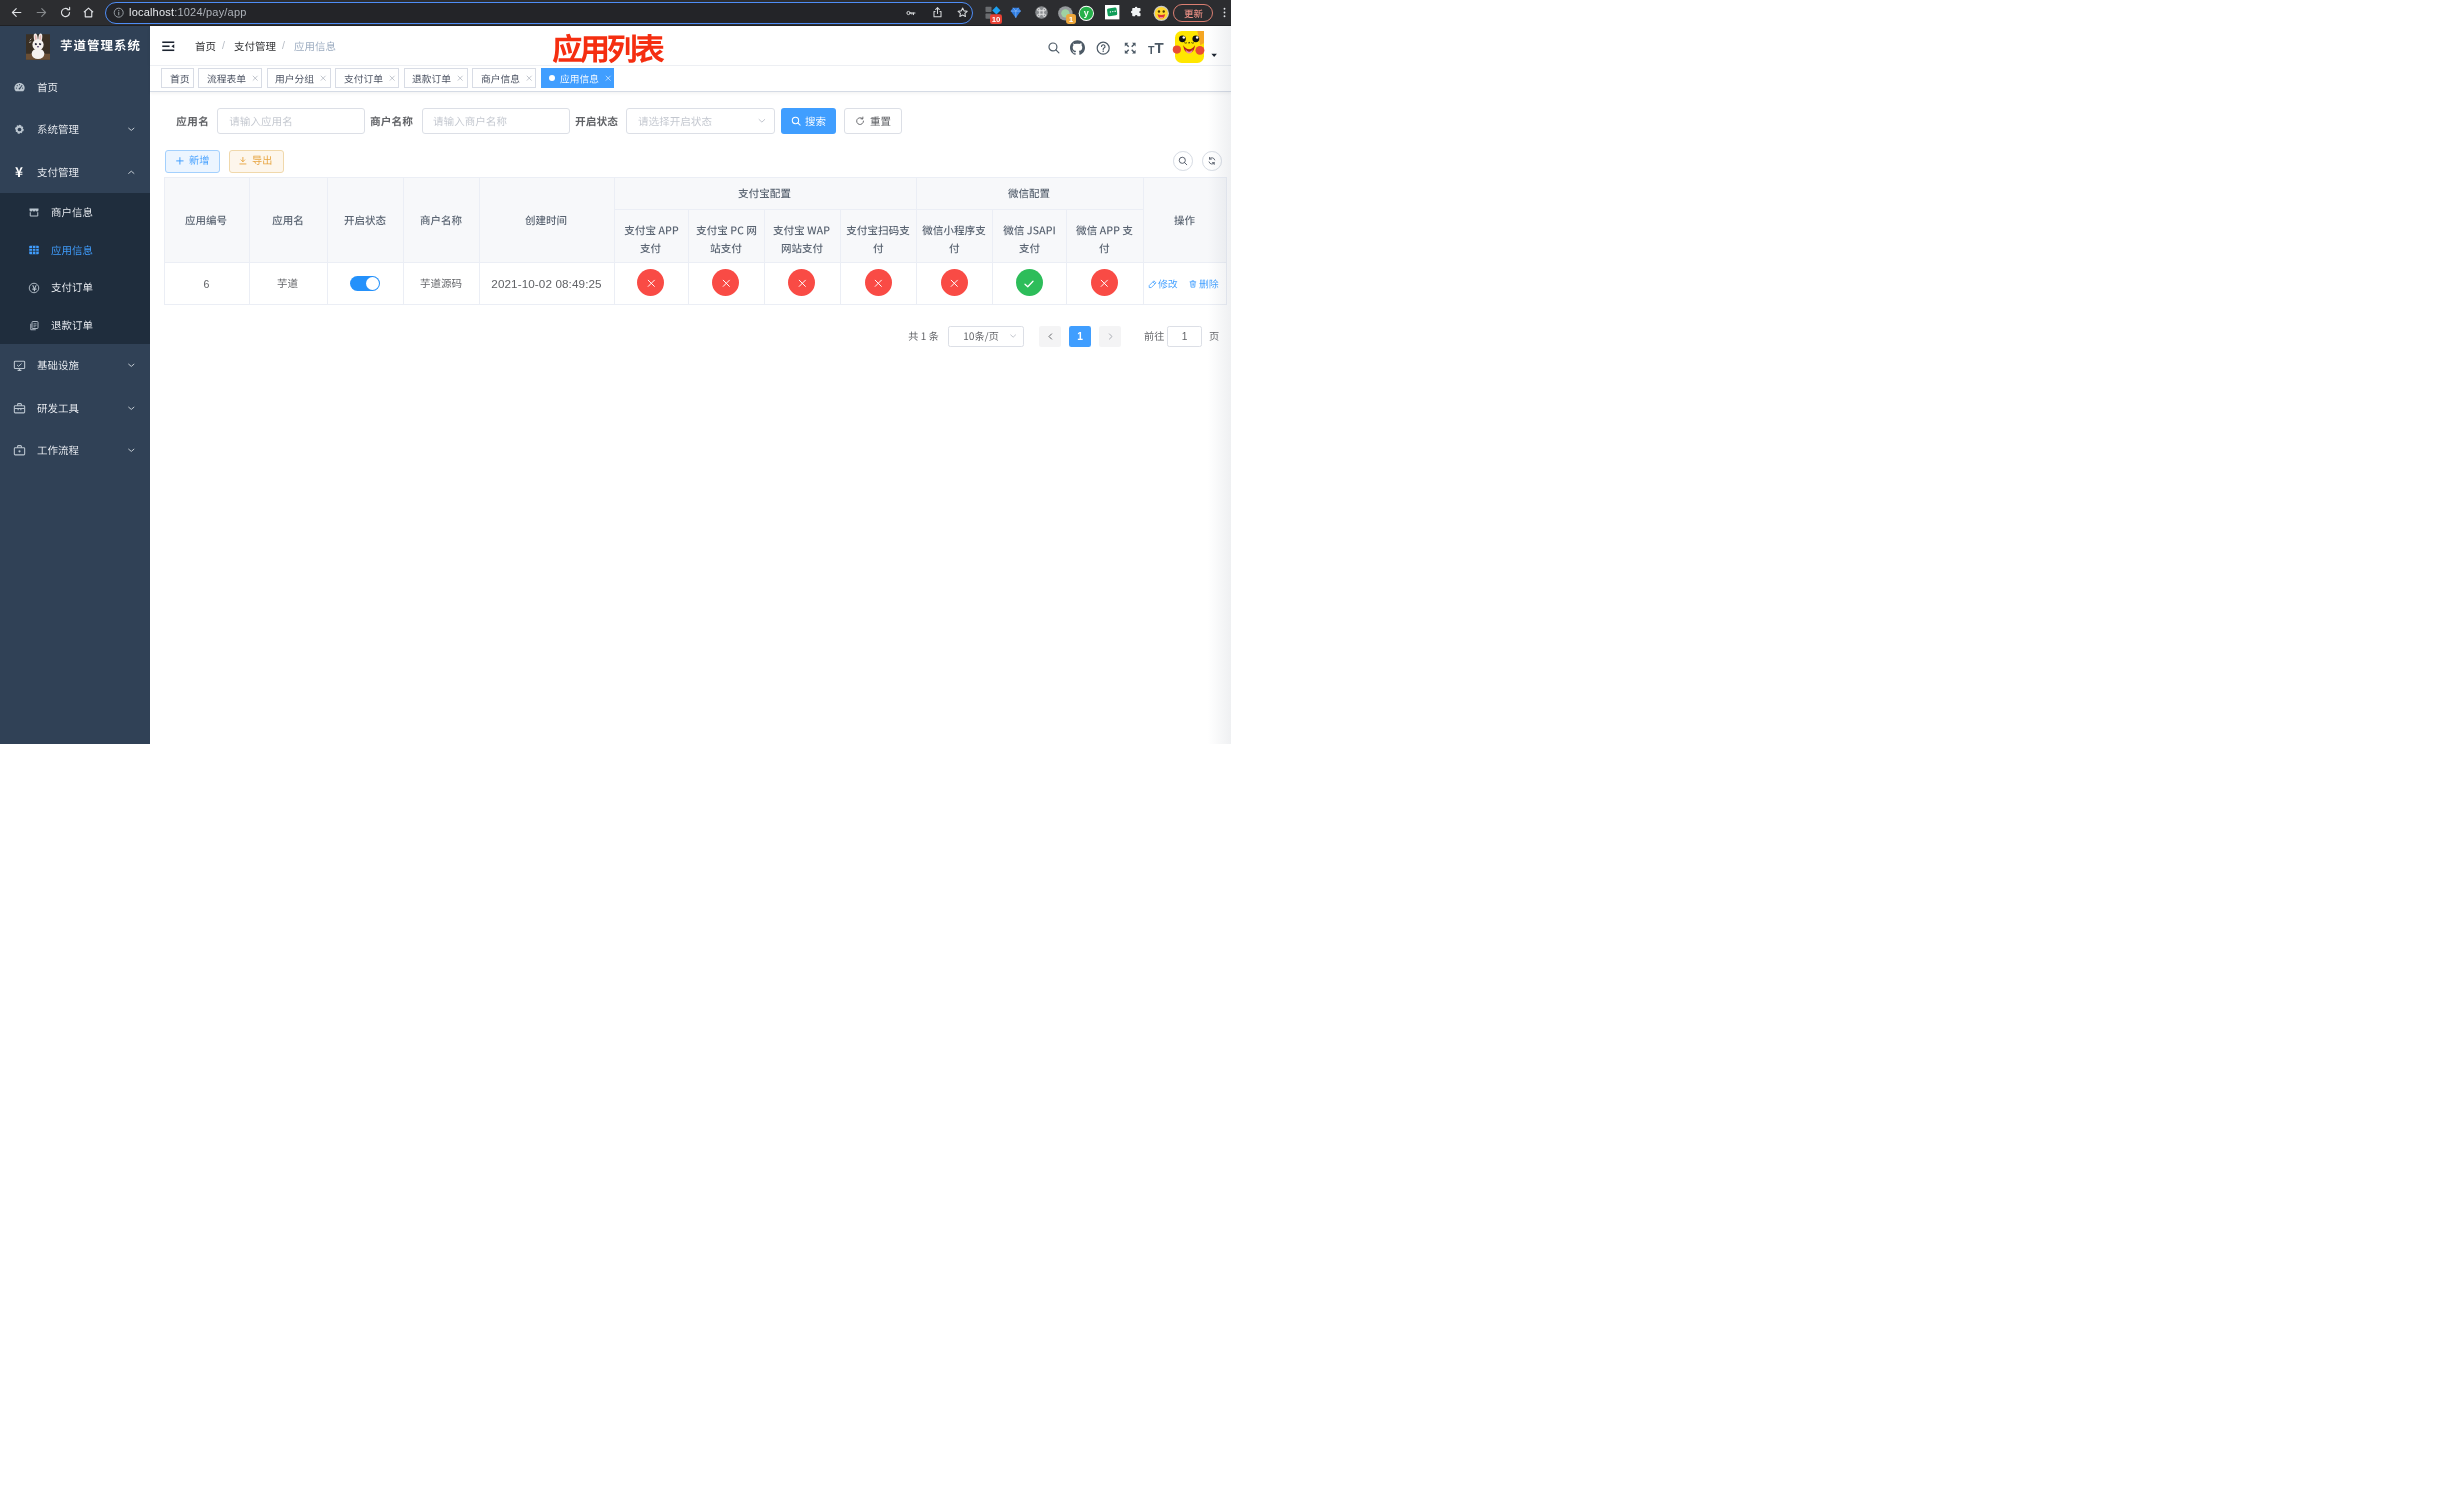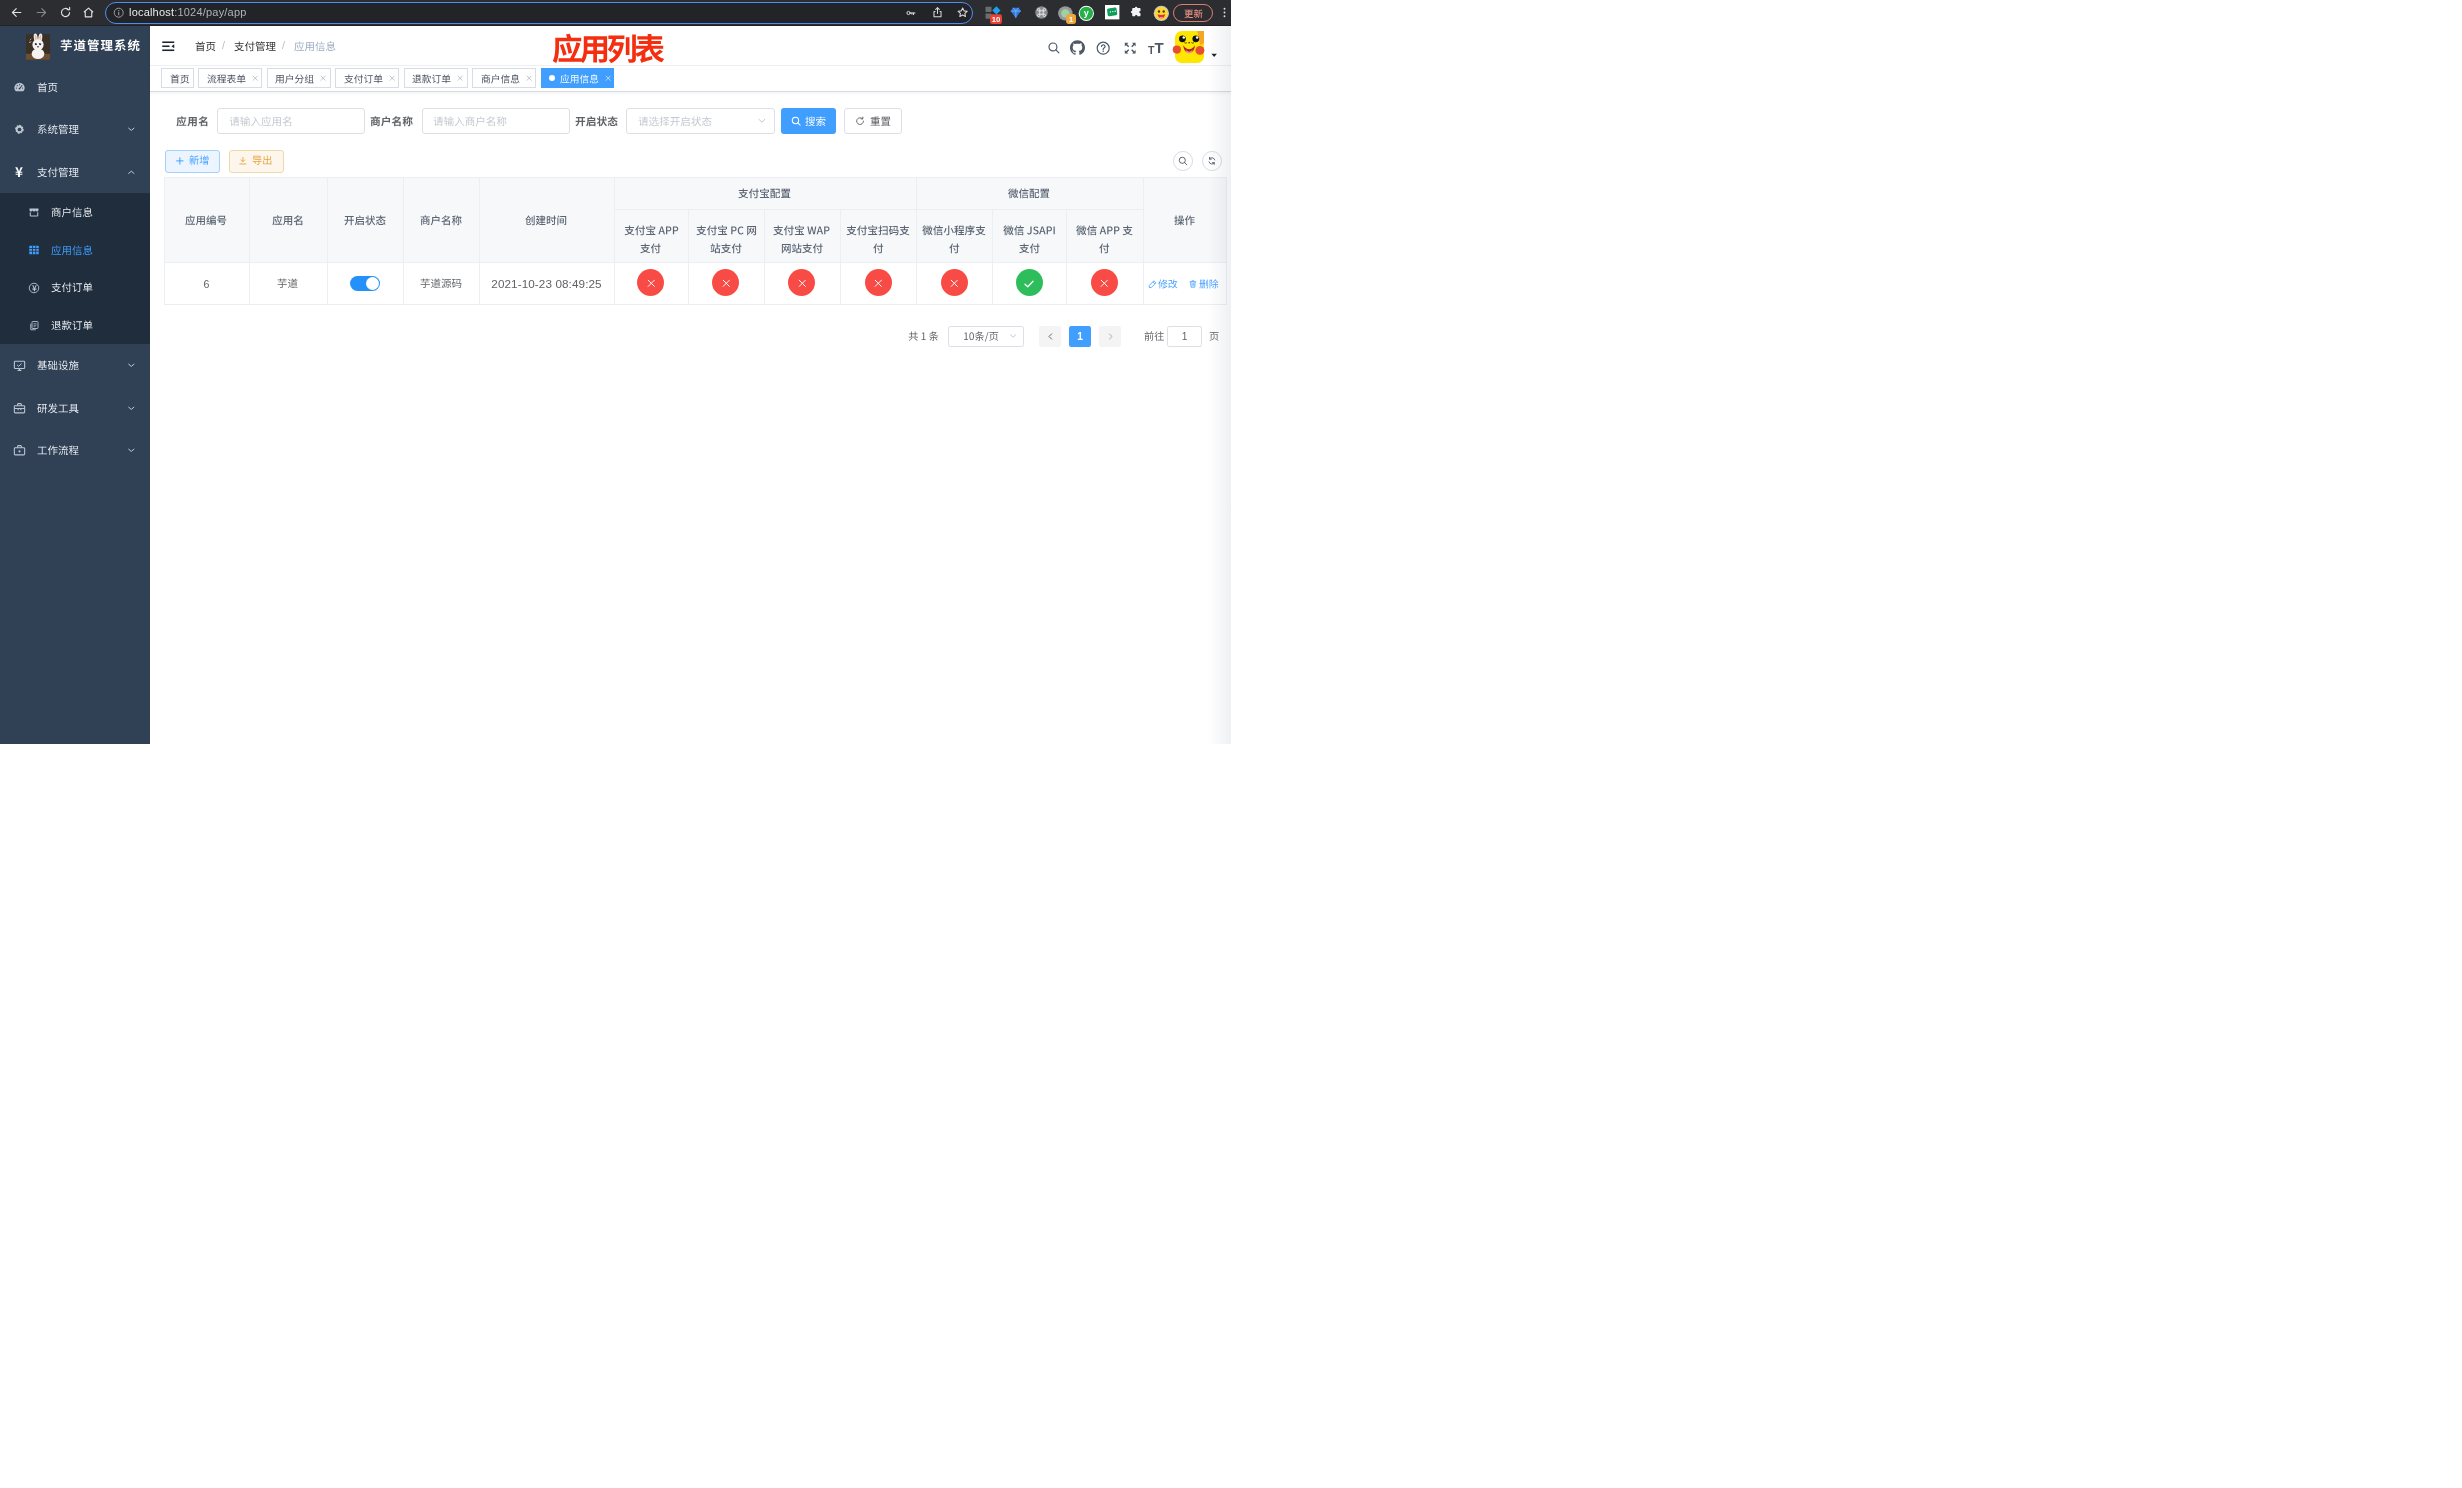--- a/index.html
+++ b/index.html
@@ -925,21 +925,21 @@
 <div class="abs" style="left:350px;top:276px;width:30px;height:15px;background:#2491fb;border-radius:7.6px"></div>
 <div class="abs" style="left:366px;top:277px;width:13.3px;height:13.3px;background:#fff;border-radius:50%"></div>
 <div class="abs" style="left:420px;top:278px">
     <svg class="t" style="width:42px;height:10.6px" viewBox="0 0 4000 1000" fill="#606266">
       <use href="#g112" x="0"></use>
       <use href="#g113" x="1000"></use>
       <use href="#g114" x="2000"></use>
       <use href="#g115" x="3000"></use>
     </svg>
   </div>
-<div class="abs" style="left:479px;top:277px;width:135px;text-align:center;font-size:11.7px;letter-spacing:0.1px;color:#606266">2021-10-23 08:49:25</div>
+<div class="abs" style="left:479px;top:277px;width:135px;text-align:center;font-size:11.7px;letter-spacing:0.1px;color:#606266">2021-10-02 08:49:25</div>
 <div class="abs" style="left:637px;top:269px;width:27px;height:27px;background:#f94b45;border-radius:50%"></div>
 <svg class="abs" style="left:646px;top:278px" width="10.6" height="10.6" viewBox="0 0 24 24">
     <path d="M5 5l14 14M19 5 5 19" stroke="#fff" stroke-width="2.2" stroke-linecap="round"></path>
   </svg>
 <div class="abs" style="left:712px;top:269px;width:27px;height:27px;background:#f94b45;border-radius:50%"></div>
 <svg class="abs" style="left:721px;top:278px" width="10.6" height="10.6" viewBox="0 0 24 24">
     <path d="M5 5l14 14M19 5 5 19" stroke="#fff" stroke-width="2.2" stroke-linecap="round"></path>
   </svg>
 <div class="abs" style="left:788px;top:269px;width:27px;height:27px;background:#f94b45;border-radius:50%"></div>
 <svg class="abs" style="left:797px;top:278px" width="10.6" height="10.6" viewBox="0 0 24 24">

